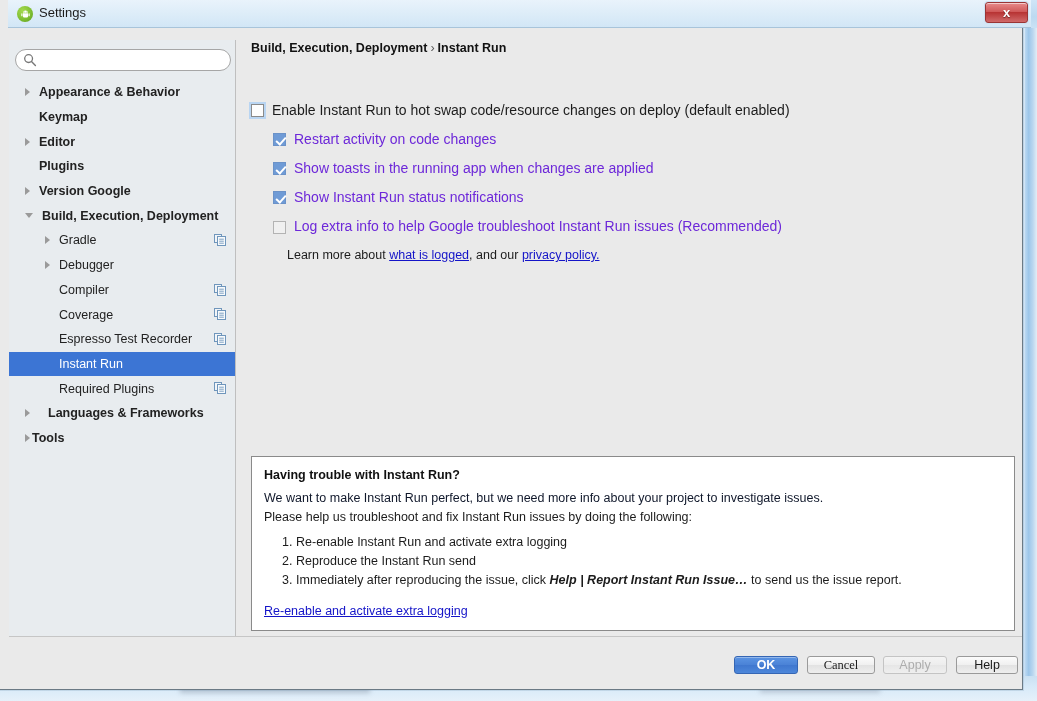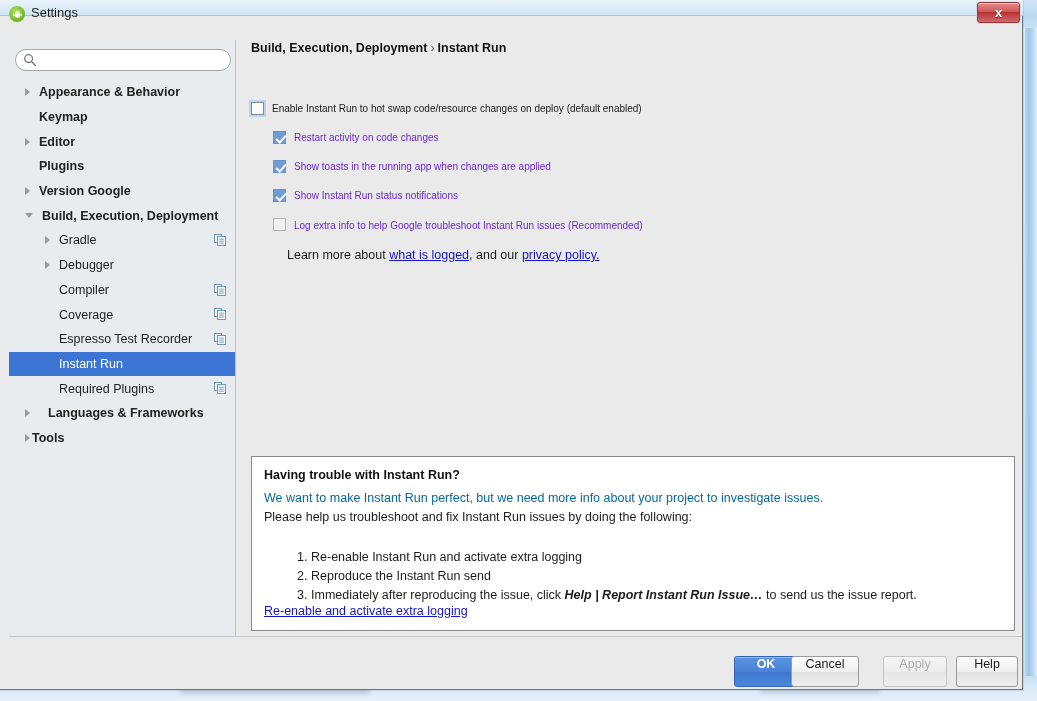--- a/index.html
+++ b/index.html
@@ -66,21 +66,21 @@
   #dialog {
     position: absolute;
     left: 0px; top: 0px;
     width: 1023px; height: 690px;
     background: #eaeaea;
     border: 1px solid #6b7a85;
     border-top: none; border-left: none;
     box-shadow: 0 0 0 1px rgba(120,150,180,0.25);
   }
   #titlebar {
-    position: absolute; left: 0; top: 0; width: 1023px; height: 16px;
+    position: absolute; left: 8px; top: 0; width: 1023px; height: 28px;
     background: linear-gradient(180deg,#e9f3fb 0%, #dcecf8 55%, #d2e6f6 100%);
     border-bottom: 1px solid #a8c4da;
   }
   #app-icon {
     position: absolute; left: 9px; top: 6px; width: 16px; height: 16px;
     border-radius: 50%;
     background: radial-gradient(circle at 35% 30%, #a4d94f 0%, #7fbf31 55%, #5c9a1e 100%);
     display: flex; align-items: center; justify-content: center;
   }
   #app-icon svg { display:block; }
@@ -208,21 +208,21 @@
     content: "";
     position: absolute; left: 3.5px; top: 1px;
     width: 4px; height: 8px;
     border: solid #ffffff;
     border-width: 0 2px 2px 0;
     transform: rotate(42deg);
   }
   .cbox.focusring {
     box-shadow: 0 0 0 2px #b9d5f2;
   }
-  .cb-label { font-size: 10px; color: #1c1c1c; }
+  .cb-label { font-size: 14px; color: #1c1c1c; }
   .cb-label.disabled { color: #6d28d9; }
 
   #learnmore {
     position: absolute; left: 50px; top: 220px;
     font-size: 12.5px; color: #1c1c1c; white-space: nowrap;
   }
   .link {
     color: #1414c8; text-decoration: underline; cursor: pointer;
   }
 
@@ -230,65 +230,65 @@
   #helpbox {
     position: absolute; left: 14px; top: 428px;
     width: 764px; height: 175px;
     background: #ffffff;
     border: 1px solid #8a8a8a;
   }
   #help-title {
     position: absolute; left: 12px; top: 11px;
     font-size: 12.5px; font-weight: bold; color: #111;
   }
-  #help-p1 { position: absolute; left: 12px; top: 34px; font-size: 12.5px; color: #0369a1; white-space: nowrap; }
+  #help-p1 { position: absolute; left: 12px; top: 34px; font-size: 12.5px; color: #0f172a; white-space: nowrap; }
   #help-p2 { position: absolute; left: 12px; top: 53px; font-size: 12.5px; color: #1c1c1c; white-space: nowrap; }
   #help-list {
-    position: absolute; left: 12px; top: 76px; margin: 15px;
+    position: absolute; left: 12px; top: 76px; margin: 0;
     padding-left: 32px; font-size: 12.5px; color: #1c1c1c;
   }
   #help-list li { line-height: 19px; white-space: nowrap; }
   #help-list b { font-weight: bold; font-style: italic; }
   #help-link {
     position: absolute; left: 12px; top: 147px; font-size: 12.5px;
   }
 
   
   #footer {
     position: absolute; left: 9px; top: 636px;
     width: 1013px; height: 53px;
     background: #eaeaea;
     border-top: 1px solid #c6c6c6;
   }
   .btn {
     position: absolute; top: 19px;
-    height: 31px;
+    height: 18px;
     border-radius: 3px;
     font-size: 12.5px;
     font-family: "Liberation Sans", sans-serif;
-    display: flex; justify-content: center;
+    display: flex; align-items: center; justify-content: center;
     cursor: pointer;
     border: 1px solid #9a9a9a;
     background: linear-gradient(180deg,#fcfcfc 0%, #f0f0f0 50%, #e2e2e2 51%, #eeeeee 100%);
     color: #1c1c1c;
   }
   .btn.primary {
     background: linear-gradient(180deg,#5b94e3 0%, #4a82d6 50%, #3f77cf 51%, #4d87da 100%);
     border-color: #3566b4;
     color: #ffffff; font-weight: bold;
     box-shadow: inset 0 1px 0 rgba(255,255,255,0.35);
   }
   .btn.disabled {
     color: #adadad;
     background: linear-gradient(180deg,#f4f4f4 0%, #ededed 50%, #e6e6e6 51%, #efefef 100%);
     border-color: #c4c4c4;
     cursor: default;
   }
   #btn-ok { left: 725px; width: 64px; }
-  #btn-cancel { left: 782px; width: 68px; }
+  #btn-cancel { left: 798px; width: 68px; font-family: Liberation Serif, serif; }
   #btn-apply { left: 874px; width: 64px; }
   #btn-help { left: 947px; width: 62px; }
 </style>
 </head>
 <body>
 
 <div id="bg-window">
   <div id="bg-titlebar-strip"></div>
   <div id="bg-blurtext"></div>
   <div id="bg-left-strip">

